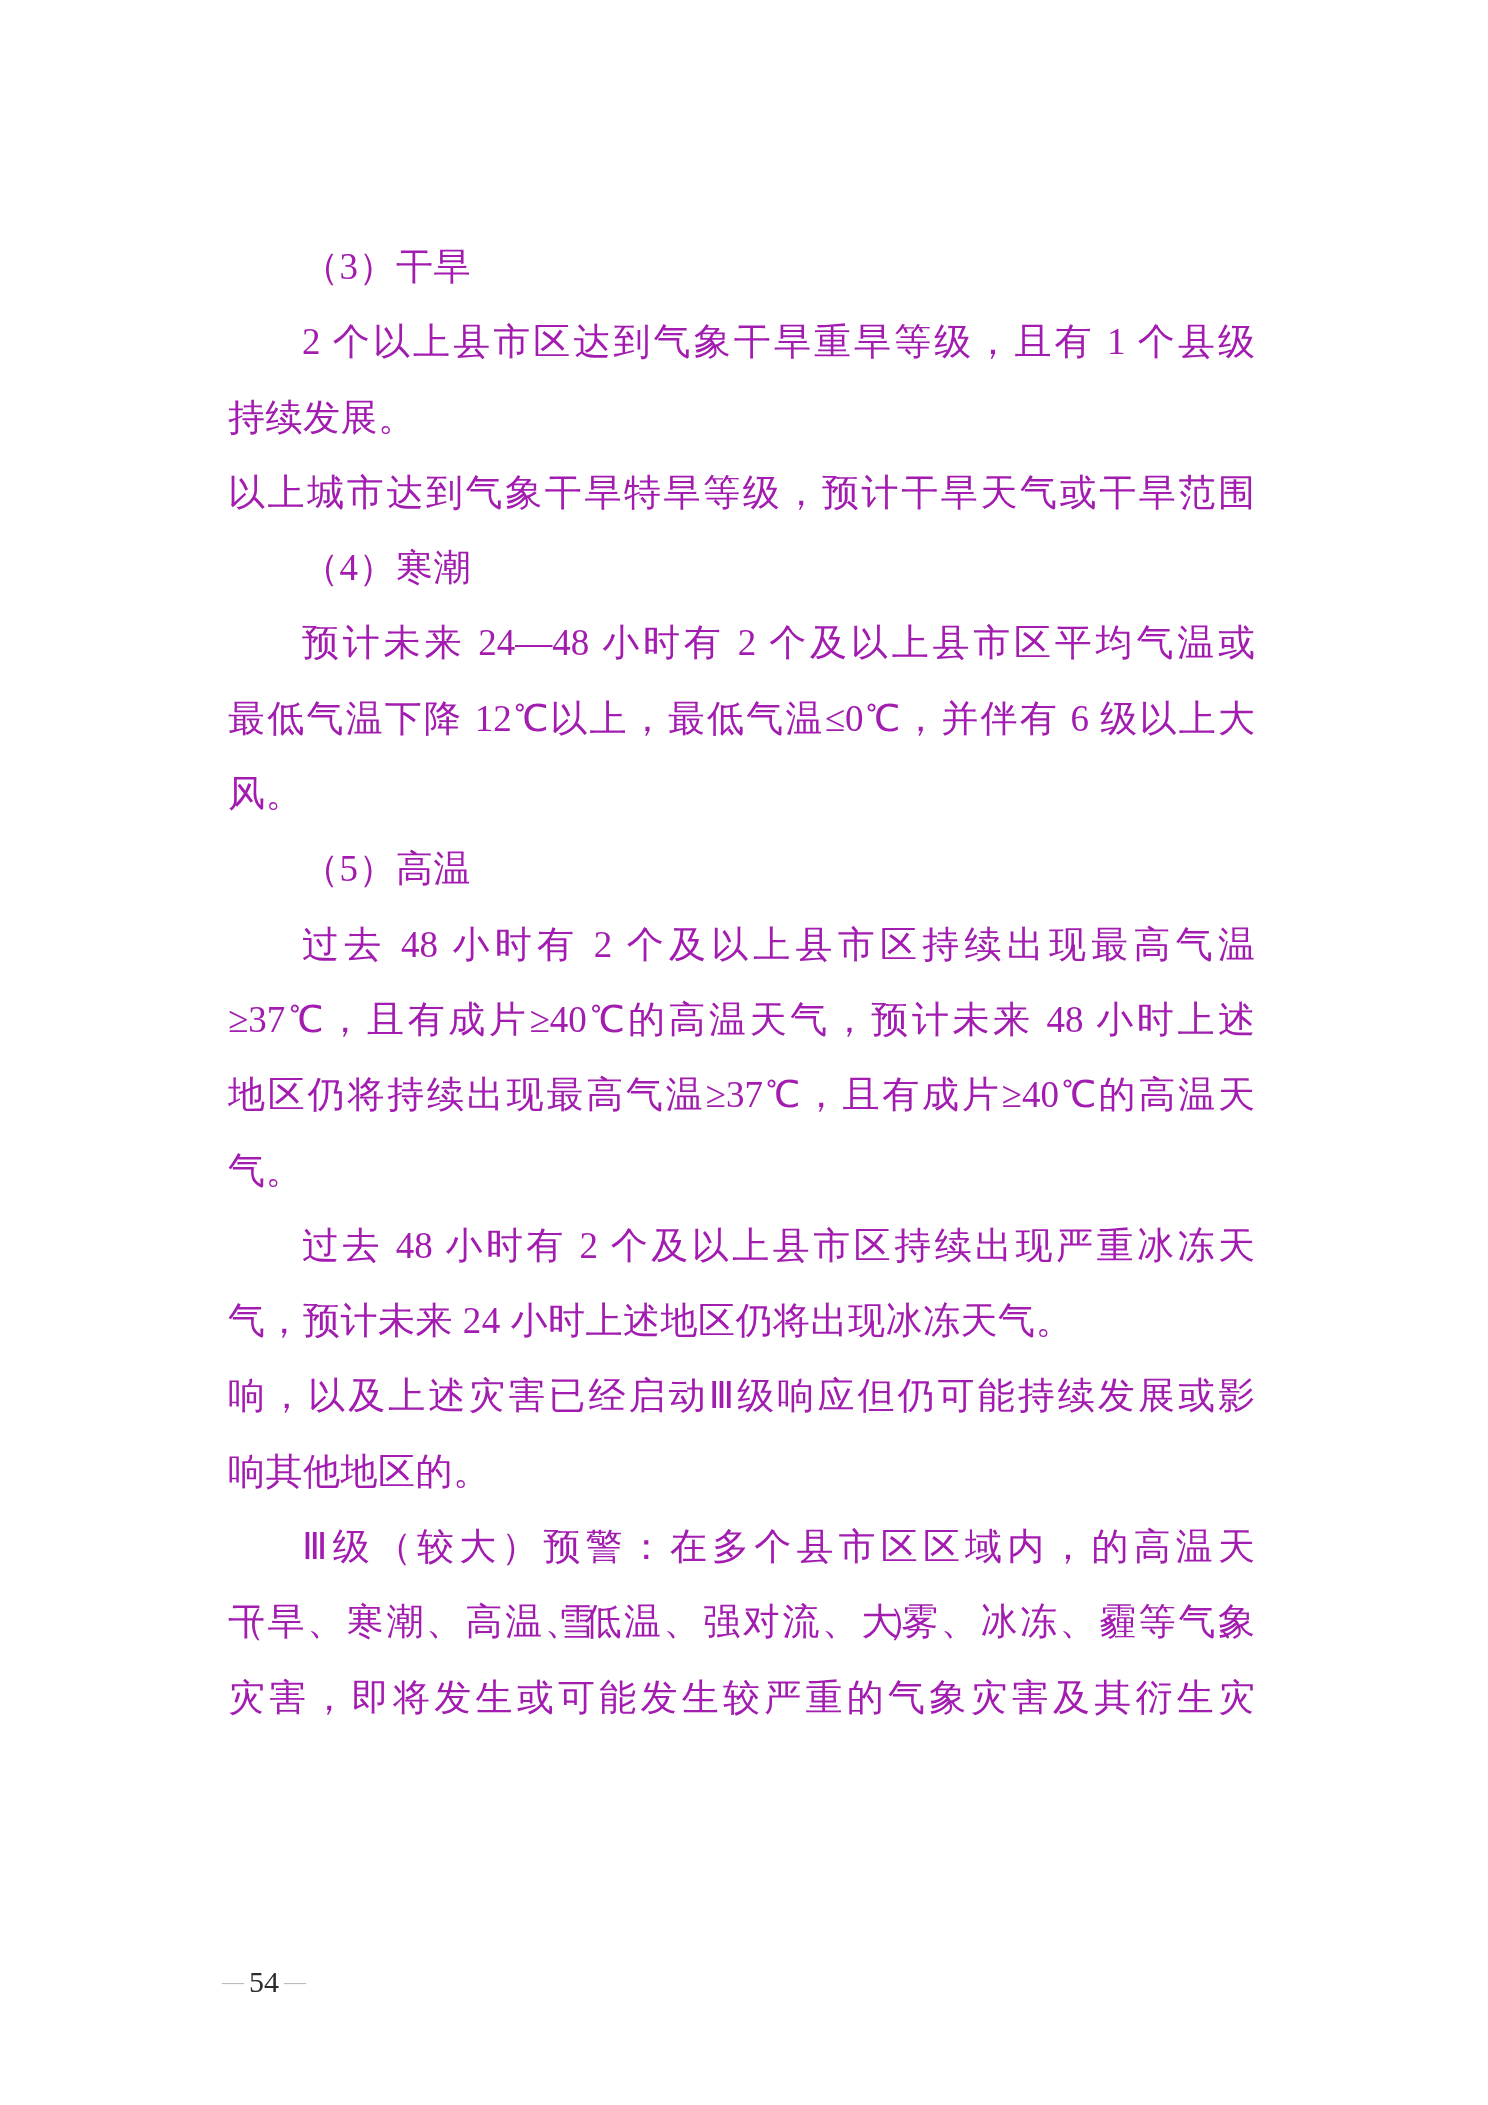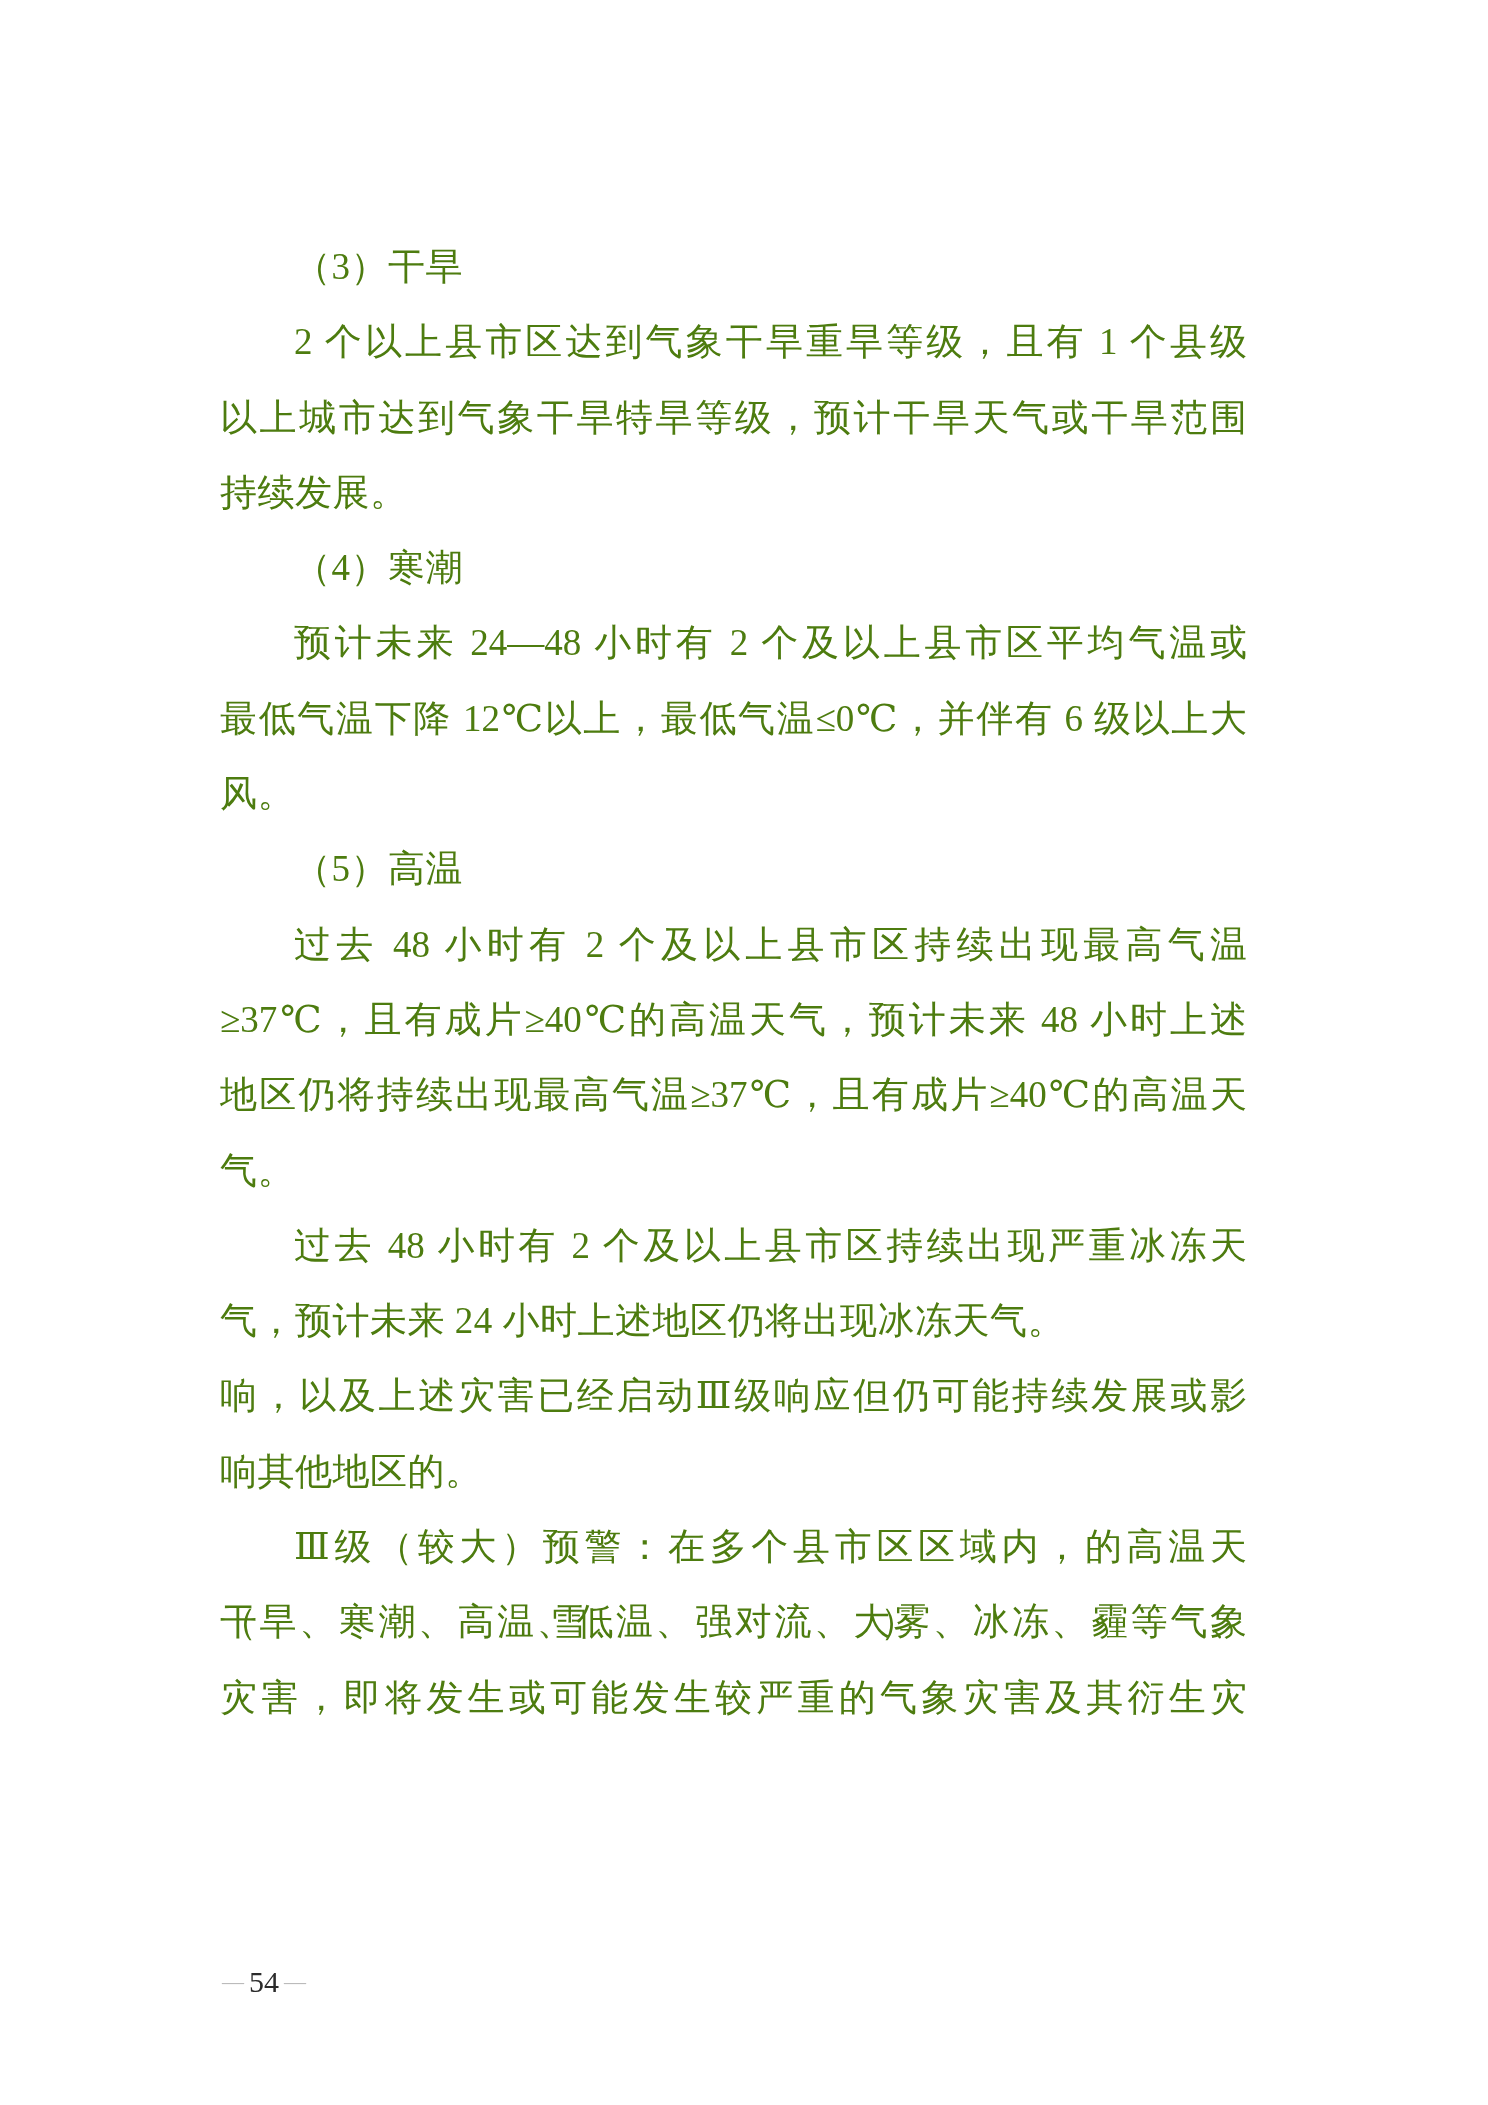--- a/index.html
+++ b/index.html
@@ -9,25 +9,26 @@
   body {
     width: 1488px;
     height: 2105px;
     position: relative;
     background: #ffffff;
     font-family: "Liberation Serif", "DejaVu Serif", serif;
     overflow: hidden;
   }
   .doc {
     position: absolute;
-    left: 220px;
+    left: 228px;
     top: 229px;
     width: 1027px;
-    color: #4d7c0f;
+    color: #a21caf;
     font-size: 37px;
+    font-family: Liberation Serif, serif;
   }
   .ln {
     height: 75.3px;
     line-height: 75.3px;
     white-space: nowrap;
     letter-spacing: 0.5px;
   }
   .ln.justify {
     white-space: normal;
     text-align: justify;
@@ -53,22 +54,22 @@
     margin: 0 5px;
     vertical-align: 3px;
   }
 </style>
 </head>
 <body>
 
 <div class="doc">
   <div class="ln indent">（3）干旱</div>
   <div class="ln indent justify">2 个以上县市区达到气象干旱重旱等级，且有 1 个县级</div>
+  <div class="ln">持续发展。</div>
   <div class="ln justify">以上城市达到气象干旱特旱等级，预计干旱天气或干旱范围</div>
-  <div class="ln">持续发展。</div>
   <div class="ln indent">（4）寒潮</div>
   <div class="ln indent justify">预计未来 24—48 小时有 2 个及以上县市区平均气温或</div>
   <div class="ln justify">最低气温下降 12℃以上，最低气温≤0℃，并伴有 6 级以上大</div>
   <div class="ln">风。</div>
   <div class="ln indent">（5）高温</div>
   <div class="ln indent justify">过去 48 小时有 2 个及以上县市区持续出现最高气温</div>
   <div class="ln justify">≥37℃，且有成片≥40℃的高温天气，预计未来 48 小时上述</div>
   <div class="ln justify">地区仍将持续出现最高气温≥37℃，且有成片≥40℃的高温天</div>
   <div class="ln">气。</div>
   <div class="ln indent justify">过去 48 小时有 2 个及以上县市区持续出现严重冰冻天</div>

